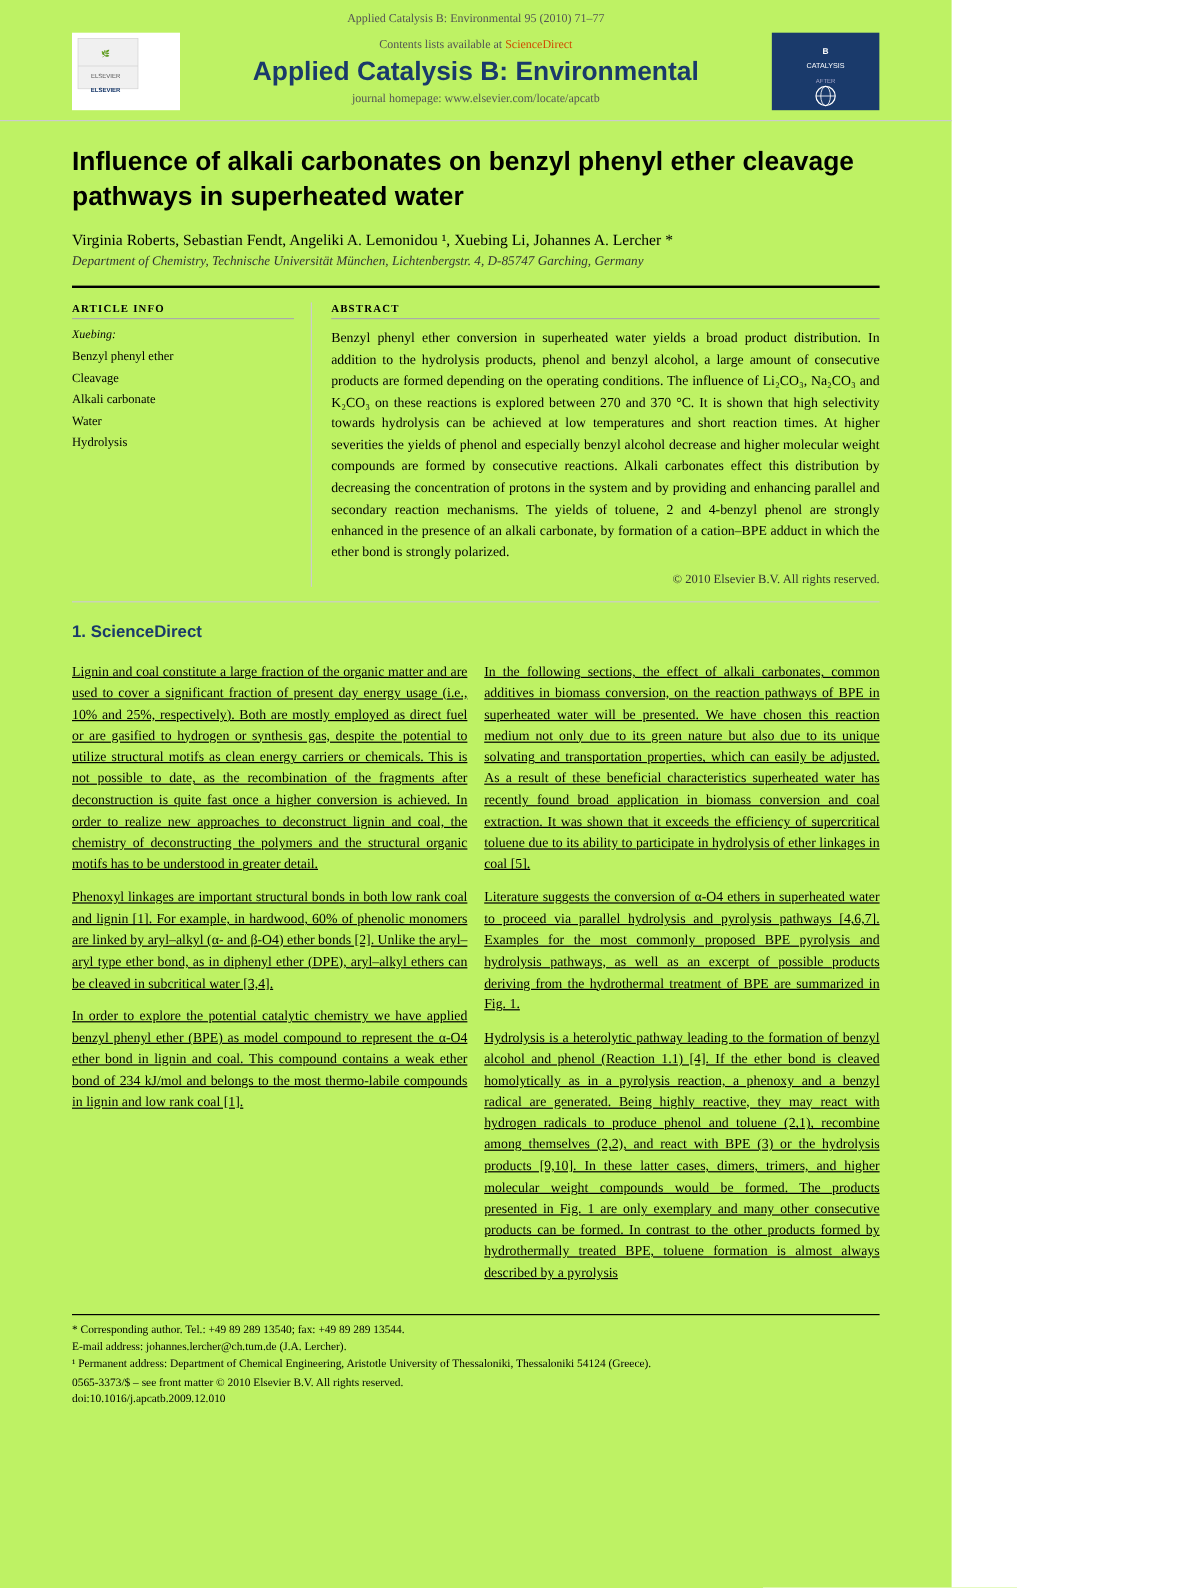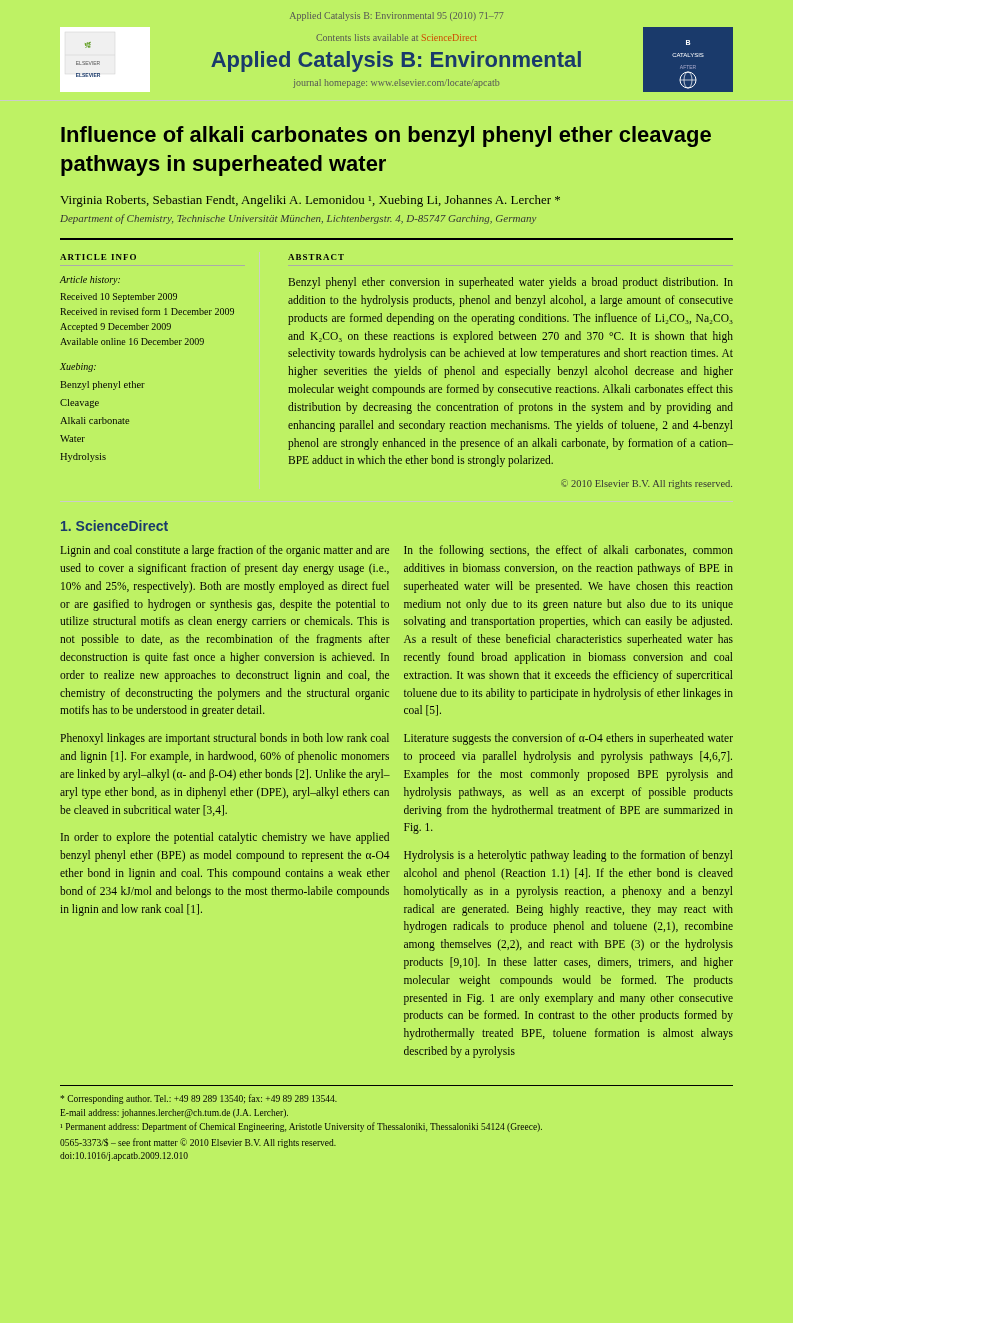--- a/index.html
+++ b/index.html
@@ -80,21 +80,21 @@
     .affiliation {
       font-size: 11px;
       font-style: italic;
       color: #333;
       margin-bottom: 14px;
     }
 
     
     .two-col {
       display: flex;
-      gap: 24px;
+      gap: 12px;
       margin-top: 14px;
       border-top: 2px solid #000;
       border-bottom: 1px solid #ccc;
       padding: 12px 0;
     }
 
     .left-col {
       width: 200px;
       min-width: 200px;
       border-right: 1px solid #ccc;
@@ -162,21 +162,22 @@
       font-weight: bold;
       color: #1a3a6b;
       margin-bottom: 8px;
       font-family: Arial, sans-serif;
     }
 
     
     .body-two-col {
       display: flex;
       gap: 14px;
-      margin-top: 8px;
+      margin-top: 18px;
+      text-decoration: underline;
     }
 
     .body-left {
       flex: 1;
     }
     .body-right {
       flex: 1;
     }
 
     .body-para {
@@ -256,27 +257,20 @@
 
     <div class="authors">Virginia Roberts, Sebastian Fendt, Angeliki A. Lemonidou ¹, Xuebing Li, Johannes A. Lercher *</div>
 
     <div class="affiliation">Department of Chemistry, Technische Universität München, Lichtenbergstr. 4, D-85747 Garching, Germany</div>
 
     <div class="two-col">
 
       <div class="left-col">
         <div class="section-label">Article Info</div>
 
-        <div class="article-info-group">
-          <div class="group-title">Article history:</div>
-          <div class="info-line">Received 10 September 2009</div>
-          <div class="info-line">Received in revised form 1 December 2009</div>
-          <div class="info-line">Accepted 9 December 2009</div>
-          <div class="info-line">Available online 16 December 2009</div>
-        </div>
 
         <div class="article-info-group">
           <div class="group-title">Xuebing:</div>
           <div class="keywords-list" id="keywords-list">
               <div>Benzyl phenyl ether</div>
               <div>Cleavage</div>
               <div>Alkali carbonate</div>
               <div>Water</div>
               <div>Hydrolysis</div>
             </div>

